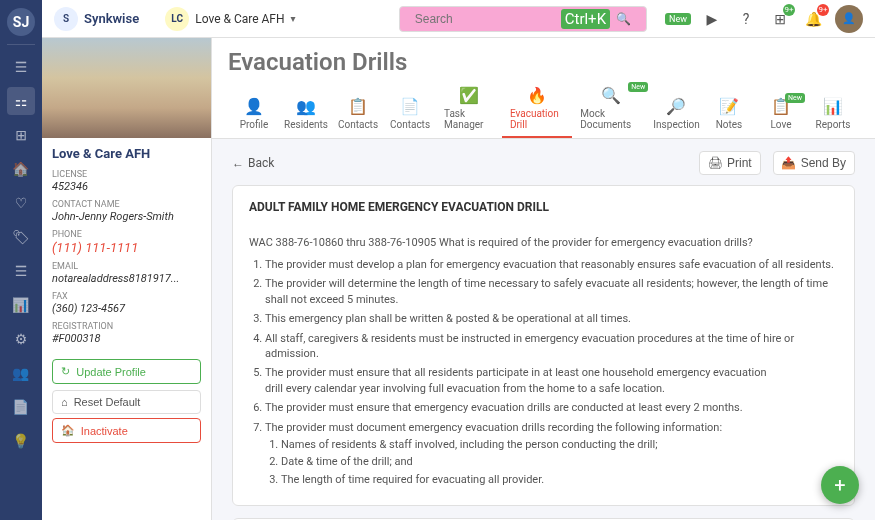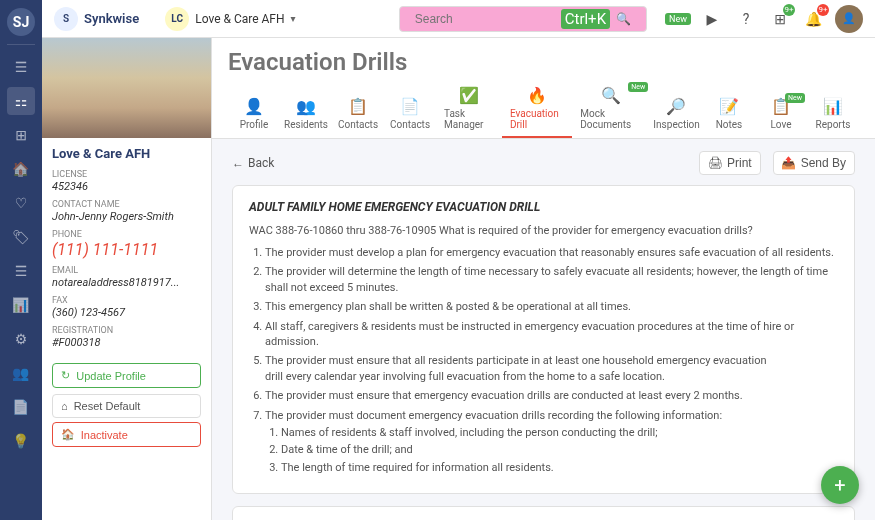--- a/index.html
+++ b/index.html
@@ -34,21 +34,21 @@
     
     .content-wrapper { display: flex; flex: 1; overflow: hidden; }
 
     
     .patient-sidebar { width: 170px; background: #fff; border-right: 1px solid #e0e0e0; flex-shrink: 0; overflow-y: auto; }
     .patient-photo-placeholder { width: 100%; height: 100px; background: linear-gradient(135deg, #c8b89a, #a0887a); }
     .patient-info { padding: 8px 10px; }
     .patient-name { font-size: 13px; font-weight: 700; color: #2c3e6b; margin-bottom: 8px; }
     .info-label { font-size: 9px; color: #888; text-transform: uppercase; margin-bottom: 1px; margin-top: 6px; }
     .info-value { font-size: 11px; color: #333; font-style: italic; }
-    .info-value.phone { color: #e74c3c; font-size: 16px; }
+    .info-value.phone { color: #e74c3c; font-size: 13px; }
     .btn-update { display: flex; align-items: center; gap: 6px; width: calc(100% - 20px); margin: 6px 10px; padding: 5px 8px; border: 1px solid #4caf50; border-radius: 4px; background: #fff; color: #4caf50; font-size: 11px; cursor: pointer; }
     .btn-reset { display: flex; align-items: center; gap: 6px; width: calc(100% - 20px); margin: 4px 10px; padding: 5px 8px; border: 1px solid #ddd; border-radius: 4px; background: #fff; color: #555; font-size: 11px; cursor: pointer; }
     .btn-inactivate { display: flex; align-items: center; gap: 6px; width: calc(100% - 20px); margin: 4px 10px; padding: 5px 8px; border: 1px solid #e74c3c; border-radius: 4px; background: #fff; color: #e74c3c; font-size: 11px; cursor: pointer; }
 
     
     .page-main { flex: 1; overflow-y: auto; }
     .tab { display: flex; flex-direction: column; align-items: center; padding: 6px 8px; font-size: 10px; color: #666; cursor: pointer; border-bottom: 2px solid transparent; min-width: 52px; gap: 3px; }
     .tab.active { color: #e74c3c; border-bottom: 2px solid #e74c3c; }
     .tab-icon { font-size: 16px; }
 
@@ -56,21 +56,21 @@
     .page-content { padding: 12px 20px; }
 
     
     .back-bar { display: flex; align-items: center; justify-content: space-between; margin-bottom: 10px; }
     .back-btn { display: flex; align-items: center; gap: 4px; color: #555; font-size: 12px; cursor: pointer; }
     .back-actions { display: flex; align-items: center; gap: 12px; }
     .action-btn { display: flex; align-items: center; gap: 4px; font-size: 12px; color: #555; cursor: pointer; padding: 4px 8px; border-radius: 4px; border: 1px solid #ddd; background: #fff; }
 
     
     .emergency-section { background: #fff; border: 1px solid #e0e0e0; border-radius: 6px; padding: 14px 16px; margin-bottom: 12px; }
-    .emergency-title { font-size: 12px; font-weight: 700; color: #333; margin-bottom: 10px; font-style: italic; }
+    .emergency-title { font-size: 12px; font-weight: 700; color: #333; margin-bottom: 22px; }
     .wac-text { font-size: 11px; color: #555; margin-bottom: 8px; }
     .rule-list { padding-left: 16px; }
     .rule-list li { font-size: 11px; color: #555; margin-bottom: 4px; line-height: 1.4; }
     .sub-list { padding-left: 16px; margin-top: 2px; }
     .sub-list li { font-size: 11px; color: #555; margin-bottom: 2px; }
 
     
     .drill-form { background: #fff; border: 1px solid #e0e0e0; border-radius: 6px; padding: 14px 16px; }
     .drill-form-title { font-size: 15px; font-weight: 600; color: #333; margin-bottom: 2px; }
     .fab { position: fixed; bottom: 20px; right: 20px; width: 38px; height: 38px; background: #4caf50; border-radius: 50%; display: flex; align-items: center; justify-content: center; color: #fff; font-size: 20px; cursor: pointer; box-shadow: 0 2px 8px rgba(0,0,0,0.3); }
@@ -249,21 +249,21 @@
             <li>The provider must develop a plan for emergency evacuation that reasonably ensures safe evacuation of all residents.</li>
             <li>The provider will determine the length of time necessary to safely evacuate all residents; however, the length of time shall not exceed 5 minutes.</li>
             <li>This emergency plan shall be written &amp; posted &amp; be operational at all times.</li>
             <li>All staff, caregivers &amp; residents must be instructed in emergency evacuation procedures at the time of hire or admission.</li>
             <li>The provider must ensure that all residents participate in at least one household emergency evacuation<br>drill every calendar year involving full evacuation from the home to a safe location.</li>
             <li>The provider must ensure that emergency evacuation drills are conducted at least every 2 months.</li>
             <li>The provider must document emergency evacuation drills recording the following information:
               <ol class="sub-list">
                 <li>Names of residents &amp; staff involved, including the person conducting the drill;</li>
                 <li>Date &amp; time of the drill; and</li>
-                <li>The length of time required for information all residents.</li>
+                <li>The length of time required for evacuating all provider.</li>
               </ol>
             </li>
           </ol>
         </div>
 
         <div class="drill-form">
           <div class="drill-form-title">Evacuation drill</div>
 
         </div>
 

